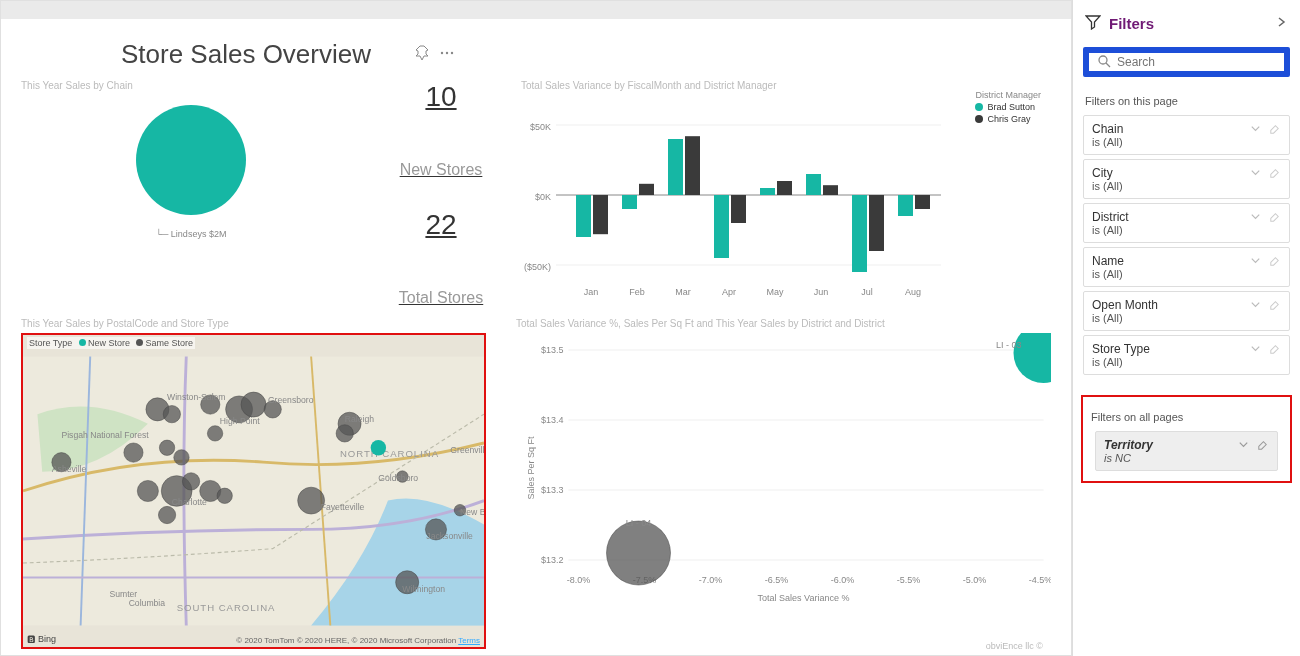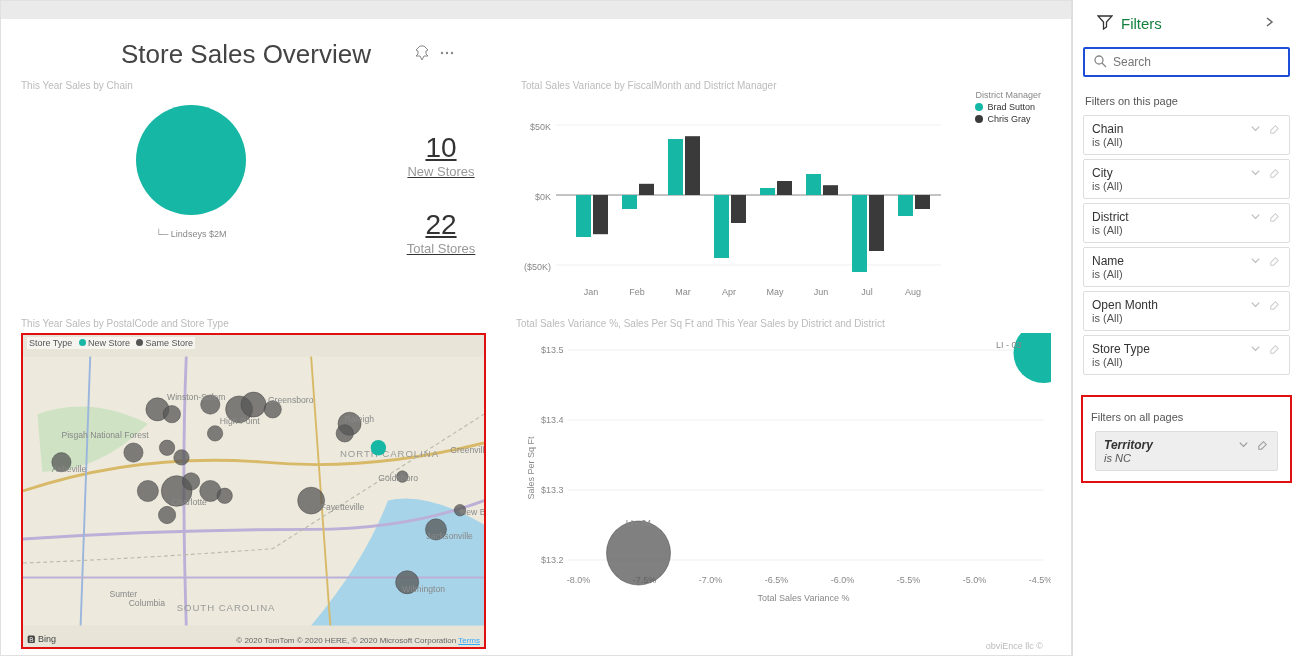--- a/index.html
+++ b/index.html
@@ -15,45 +15,45 @@
   .icon-btn { color: #666; cursor: pointer; }
 
   .row1 { display: flex; }
   .donut-area { width: 380px; padding: 0 20px; }
   .viz-title { font-size: 10px; color: #bbb; margin-bottom: 4px; }
   .donut-svg { display: block; margin: 0 auto; }
   .donut-legend { font-size: 9px; color: #888; text-align: center; margin-top: 4px; }
   .kpi-col { width: 120px; display: flex; flex-direction: column; justify-content: center; gap: 30px; text-decoration: underline; }
   .kpi { text-align: center; }
   .kpi-val { font-size: 28px; font-weight: 300; color: #333; }
-  .kpi-label { font-size: 13px; color: #999; }
+  .kpi-label { font-size: 16px; color: #999; margin-top: 48px; }
 
   .bar-area { flex: 1; padding: 0 20px; position: relative; }
   .bar-legend { position: absolute; right: 30px; top: 10px; font-size: 9px; }
   .leg-item { display: flex; align-items: center; gap: 4px; margin-bottom: 2px; }
   .leg-sw { width: 8px; height: 8px; border-radius: 50%; }
 
   .row2 { display: flex; margin-top: 10px; }
   .map-area { width: 495px; padding: 0 10px 0 20px; }
   .map-box { border: 2px solid #e01010; height: 316px; position: relative; background: #e8e4d8; overflow: hidden; }
   .map-leg { position: absolute; top: 2px; left: 4px; font-size: 9px; color: #555; z-index: 10; background: rgba(255,255,255,0.6); padding: 1px 2px; }
   .map-attrib { position: absolute; bottom: 2px; left: 4px; font-size: 9px; color: #444; z-index: 10; }
   .map-attrib-r { position: absolute; bottom: 2px; right: 4px; font-size: 8px; color: #666; z-index: 10; }
   .map-attrib-r a { color: #3af; }
 
   .scatter-area { flex: 1; padding: 0 20px; }
   .scatter-svg { width: 100%; height: 270px; }
   .footer-brand { position: absolute; bottom: 4px; right: 28px; font-size: 9px; color: #bbb; }
 
   
   .filters { width: 228px; border-left: 1px solid #ddd; display: flex; flex-direction: column; background: #fff; }
-  .filters-head { display: flex; align-items: center; padding: 14px 24px; font-size: 15px; font-weight: 400; color: #15803d; }
+  .filters-head { display: flex; align-items: center; padding: 14px 12px; font-size: 15px; font-weight: 700; color: #701a75; }
   .filters-head .sp { flex: 1; }
   .search-wrap { padding: 0 10px 10px 10px; }
-  .search-box { display: flex; align-items: center; border: 2px solid #1d4ed8; border-radius: 2px; height: 30px; padding: 0 8px; gap: 6px; }
+  .search-box { display: flex; align-items: center; border: 6px solid #1d4ed8; border-radius: 2px; height: 30px; padding: 0 8px; gap: 6px; }
   .search-box input { border: none; outline: none; font-size: 12px; flex: 1; }
   .filters-section-title { font-size: 11px; color: #555; padding: 8px 12px 4px 12px; }
   .filter-card { margin: 4px 10px; border: 1px solid #ddd; border-radius: 2px; padding: 6px 8px; display: flex; }
   .filter-card .txt { flex: 1; }
   .filter-card .fname { font-size: 12px; color: #333; }
   .filter-card .fval { font-size: 11px; color: #555; }
   .filter-card .icons { display: flex; gap: 6px; color: #aaa; }
   .filter-card .icons svg { width: 13px; height: 13px; }
 
   .all-pages-box { margin: 16px 8px 0 8px; border: 2px solid #e01010; padding: 6px 2px 6px 2px; }

